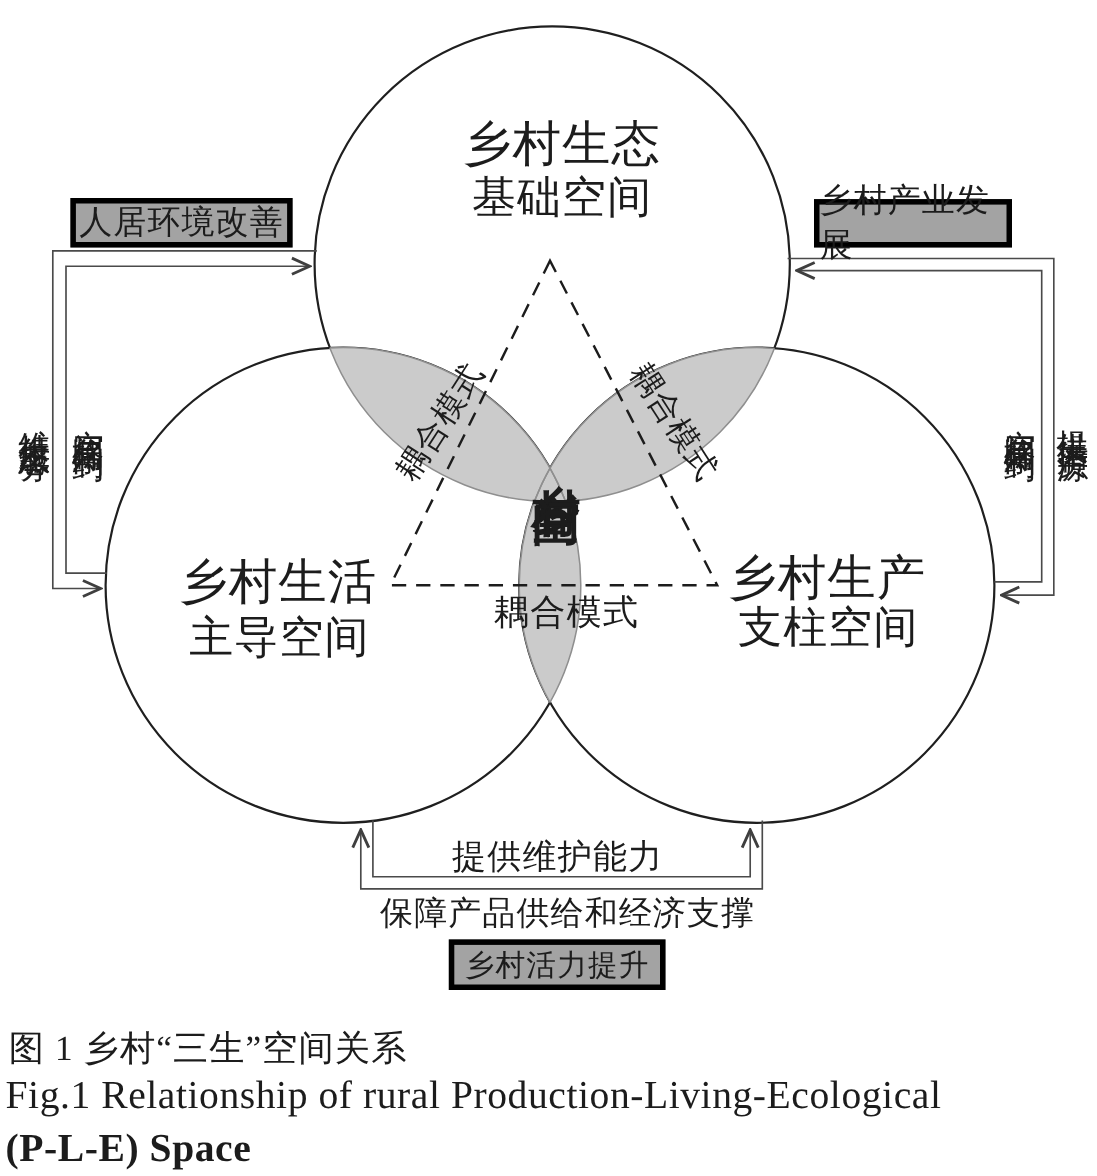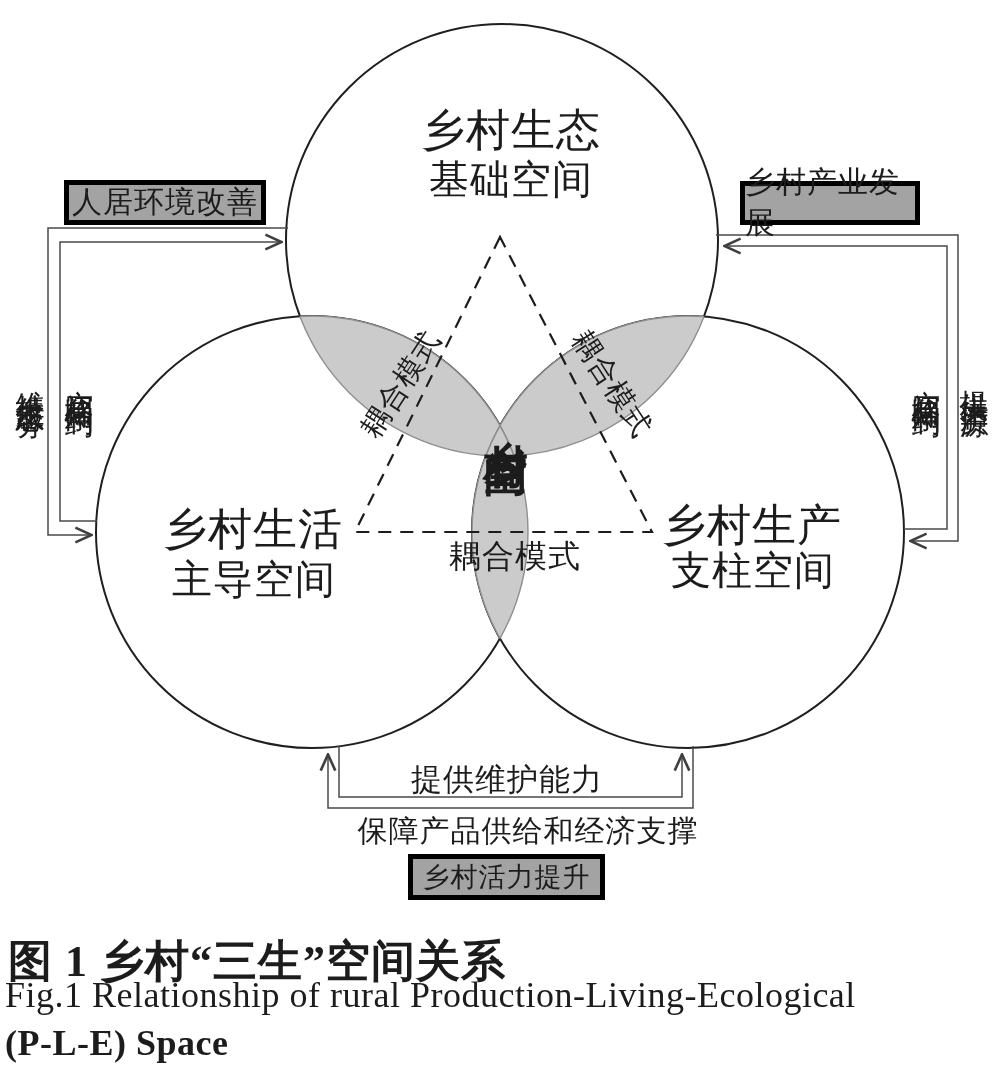--- a/index.html
+++ b/index.html
@@ -16,21 +16,21 @@
              text-orientation:upright; letter-spacing:4px; }
   .t-vert  { font-size:29px; writing-mode:vertical-rl; text-orientation:upright;
              letter-spacing:4px; }
   .t-lens  { font-size:29px; letter-spacing:1px; }
   .rot-l   { transform:translate(-50%,-50%) rotate(-57deg); }
   .rot-r   { transform:translate(-50%,-50%) rotate(57deg); }
   .t-flow  { font-size:30px; letter-spacing:1px;text-align:right; }
   .gbox { position:absolute; background:#a3a3a3; border:5px solid #000000;
           display:flex; align-items:center; justify-content:center;
           font-size:30px; letter-spacing:1px; box-sizing:border-box; }
-  .cap-zh { position:absolute; left:8px; top:932px; font-size:44px; font-weight:bold;
+  .cap-zh { position:absolute; left:8px; top:932px; font-size:32px; font-weight:normal;
             letter-spacing:1px; }
   .cap-en { position:absolute; left:5px; font-size:36px; letter-spacing:0.5px; }
 </style>
 </head>
 <body>
 
 <div class="stage">
 
   <svg width="997" height="1069" viewBox="0 0 997 1069">
     <defs>
@@ -103,19 +103,19 @@
   <div class="gbox" style="left:740px; top:181px; width:180px; height:44px;">乡村产业发展</div>
   <div class="gbox" style="left:408px; top:854px; width:197px; height:46px; font-size:27px;">乡村活力提升</div>
 
   <div class="txt t-vert" style="left:30px; top:379px;">维持生态服务</div>
   <div class="txt t-vert" style="left:79px; top:379px;">空间格局制约</div>
 
   <div class="txt t-vert" style="left:926px; top:379px;">空间格局制约</div>
   <div class="txt t-vert" style="left:974px; top:379px;">提供生产资源</div>
 
   <div class="txt t-flow" style="left:507px; top:779px; font-size:31px;">提供维护能力</div>
-  <div class="txt t-flow" style="left:528px; top:831px;">保障产品供给和经济支撑</div>
+  <div class="txt t-flow" style="left:516px; top:831px;">保障产品供给和经济支撑</div>
 
   <div class="cap-zh">图 1 乡村“三生”空间关系</div>
   <div class="cap-en" style="top:974px;">Fig.1 Relationship of rural Production-Living-Ecological</div>
   <div class="cap-en" style="top:1022px;font-weight:bold;">(P-L-E) Space</div>
 
 </div>
 
 </body></html>

